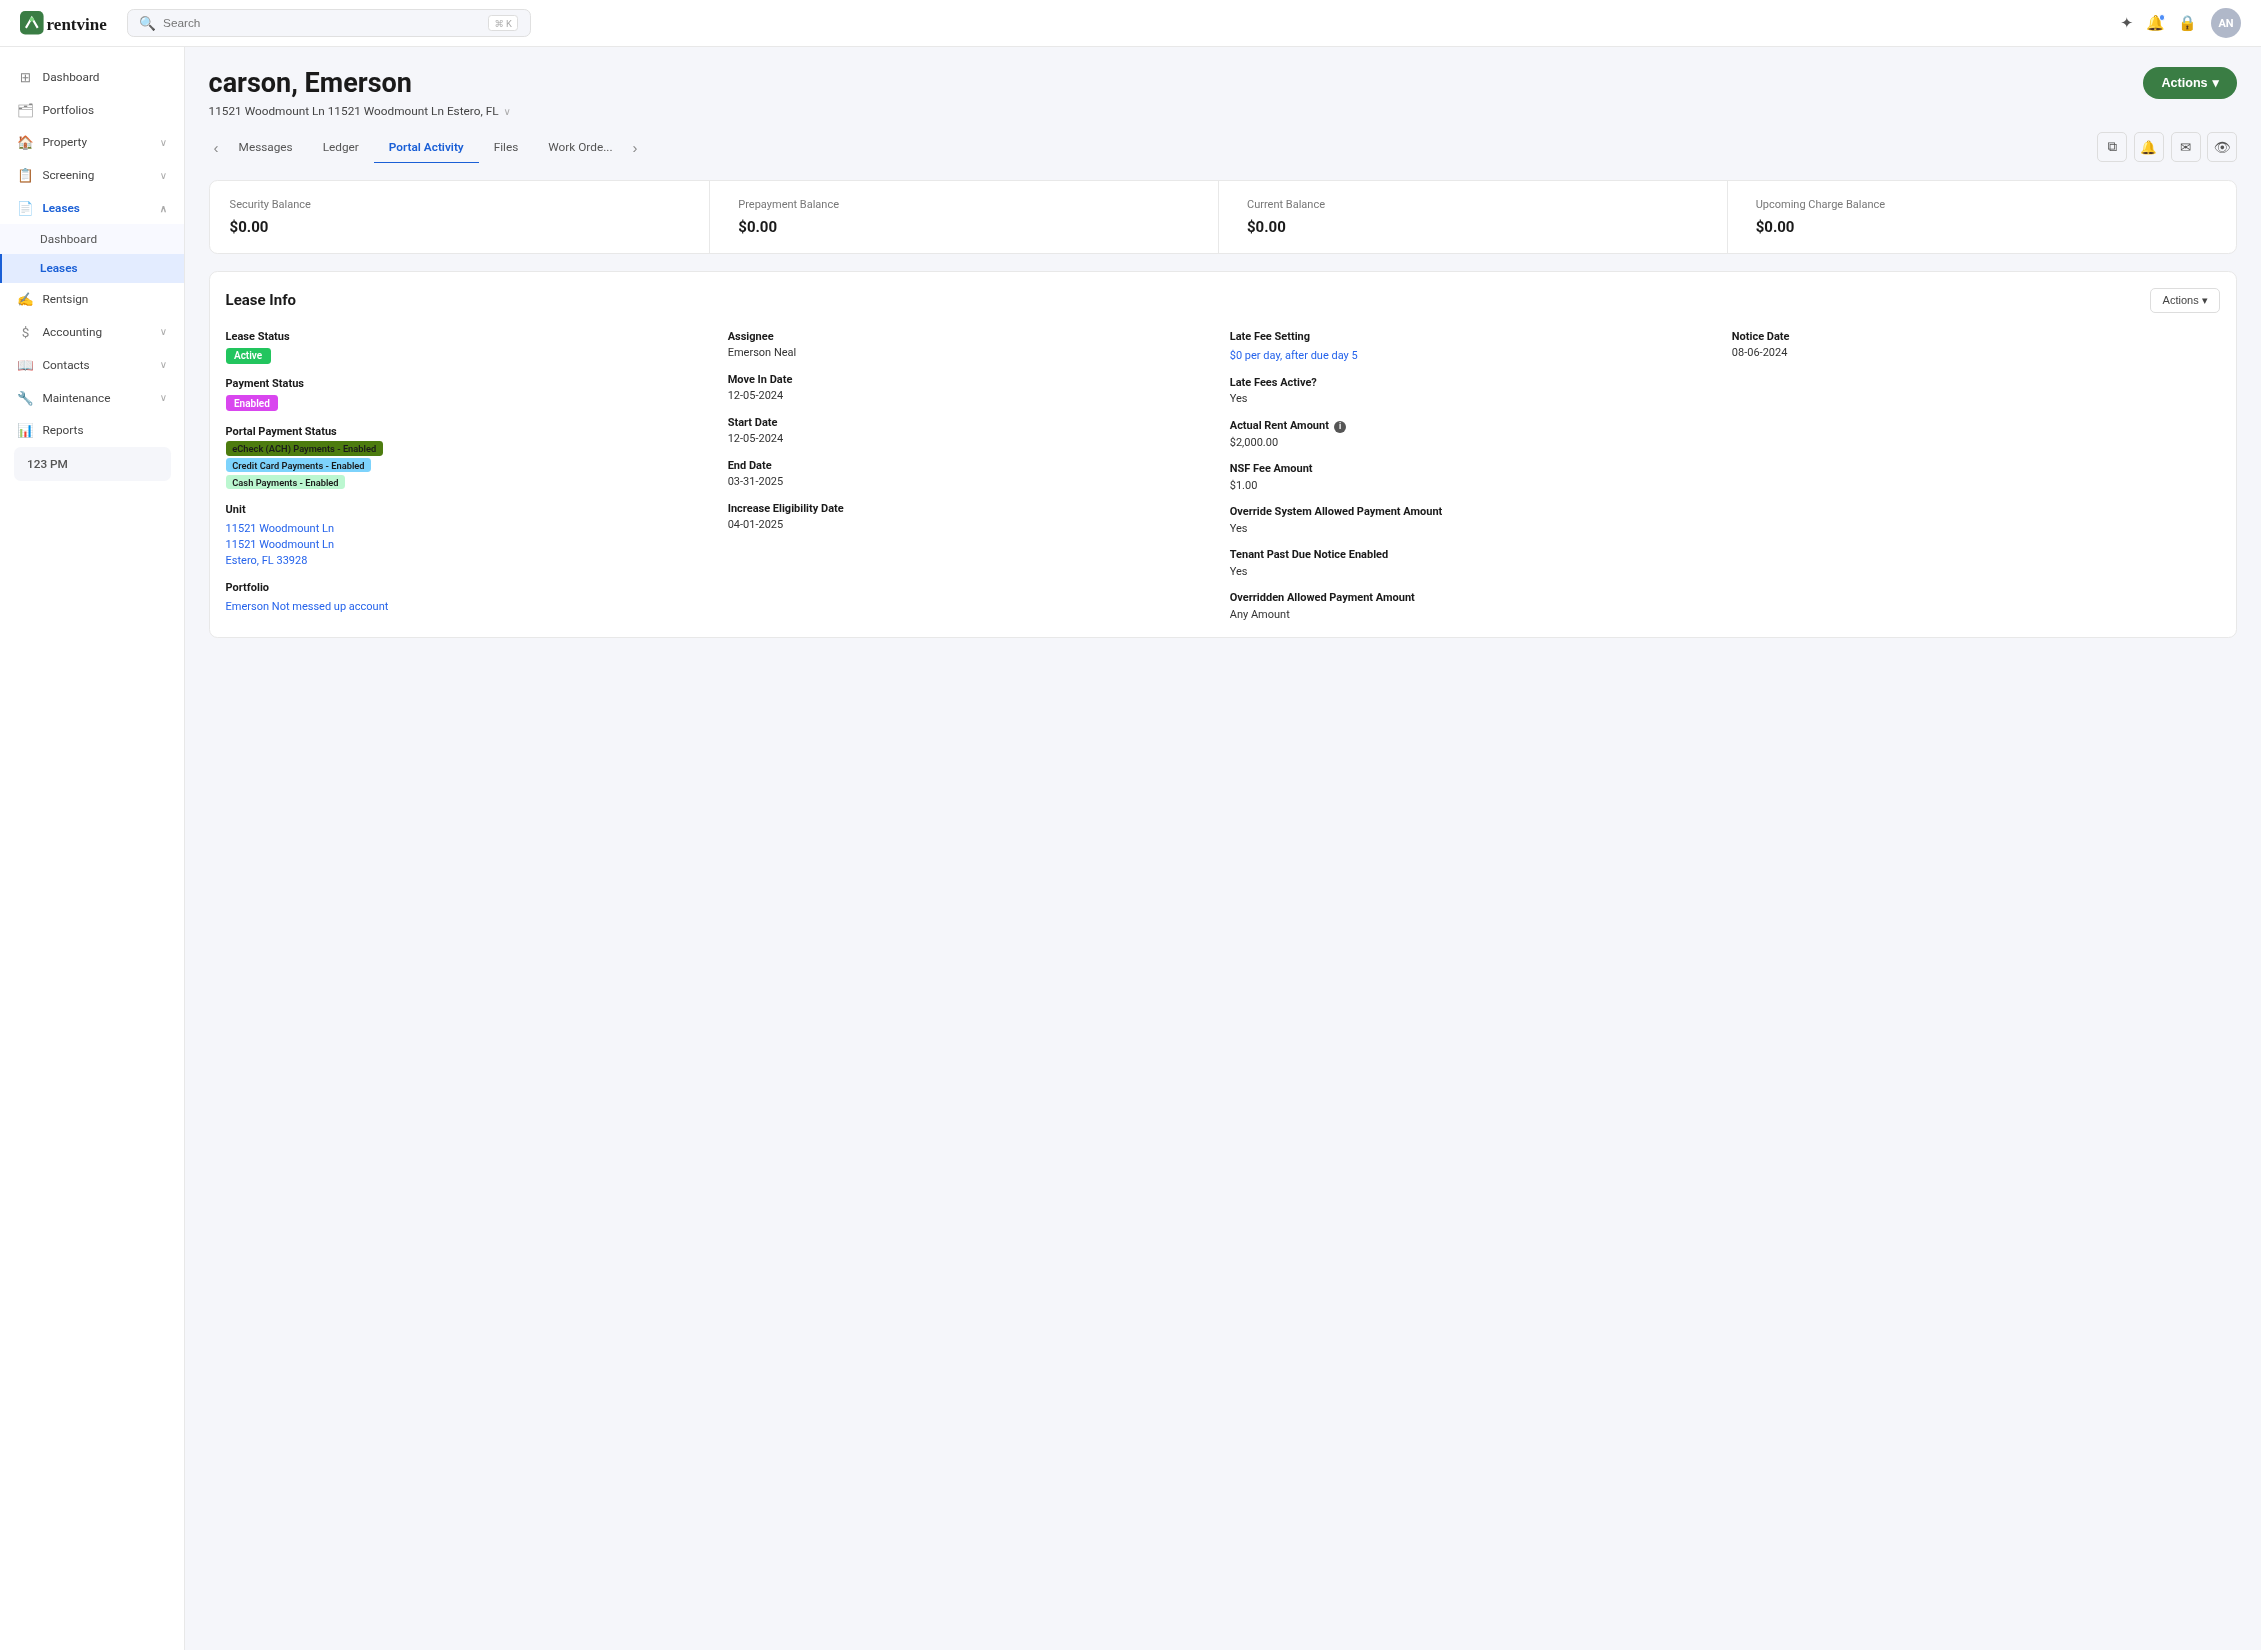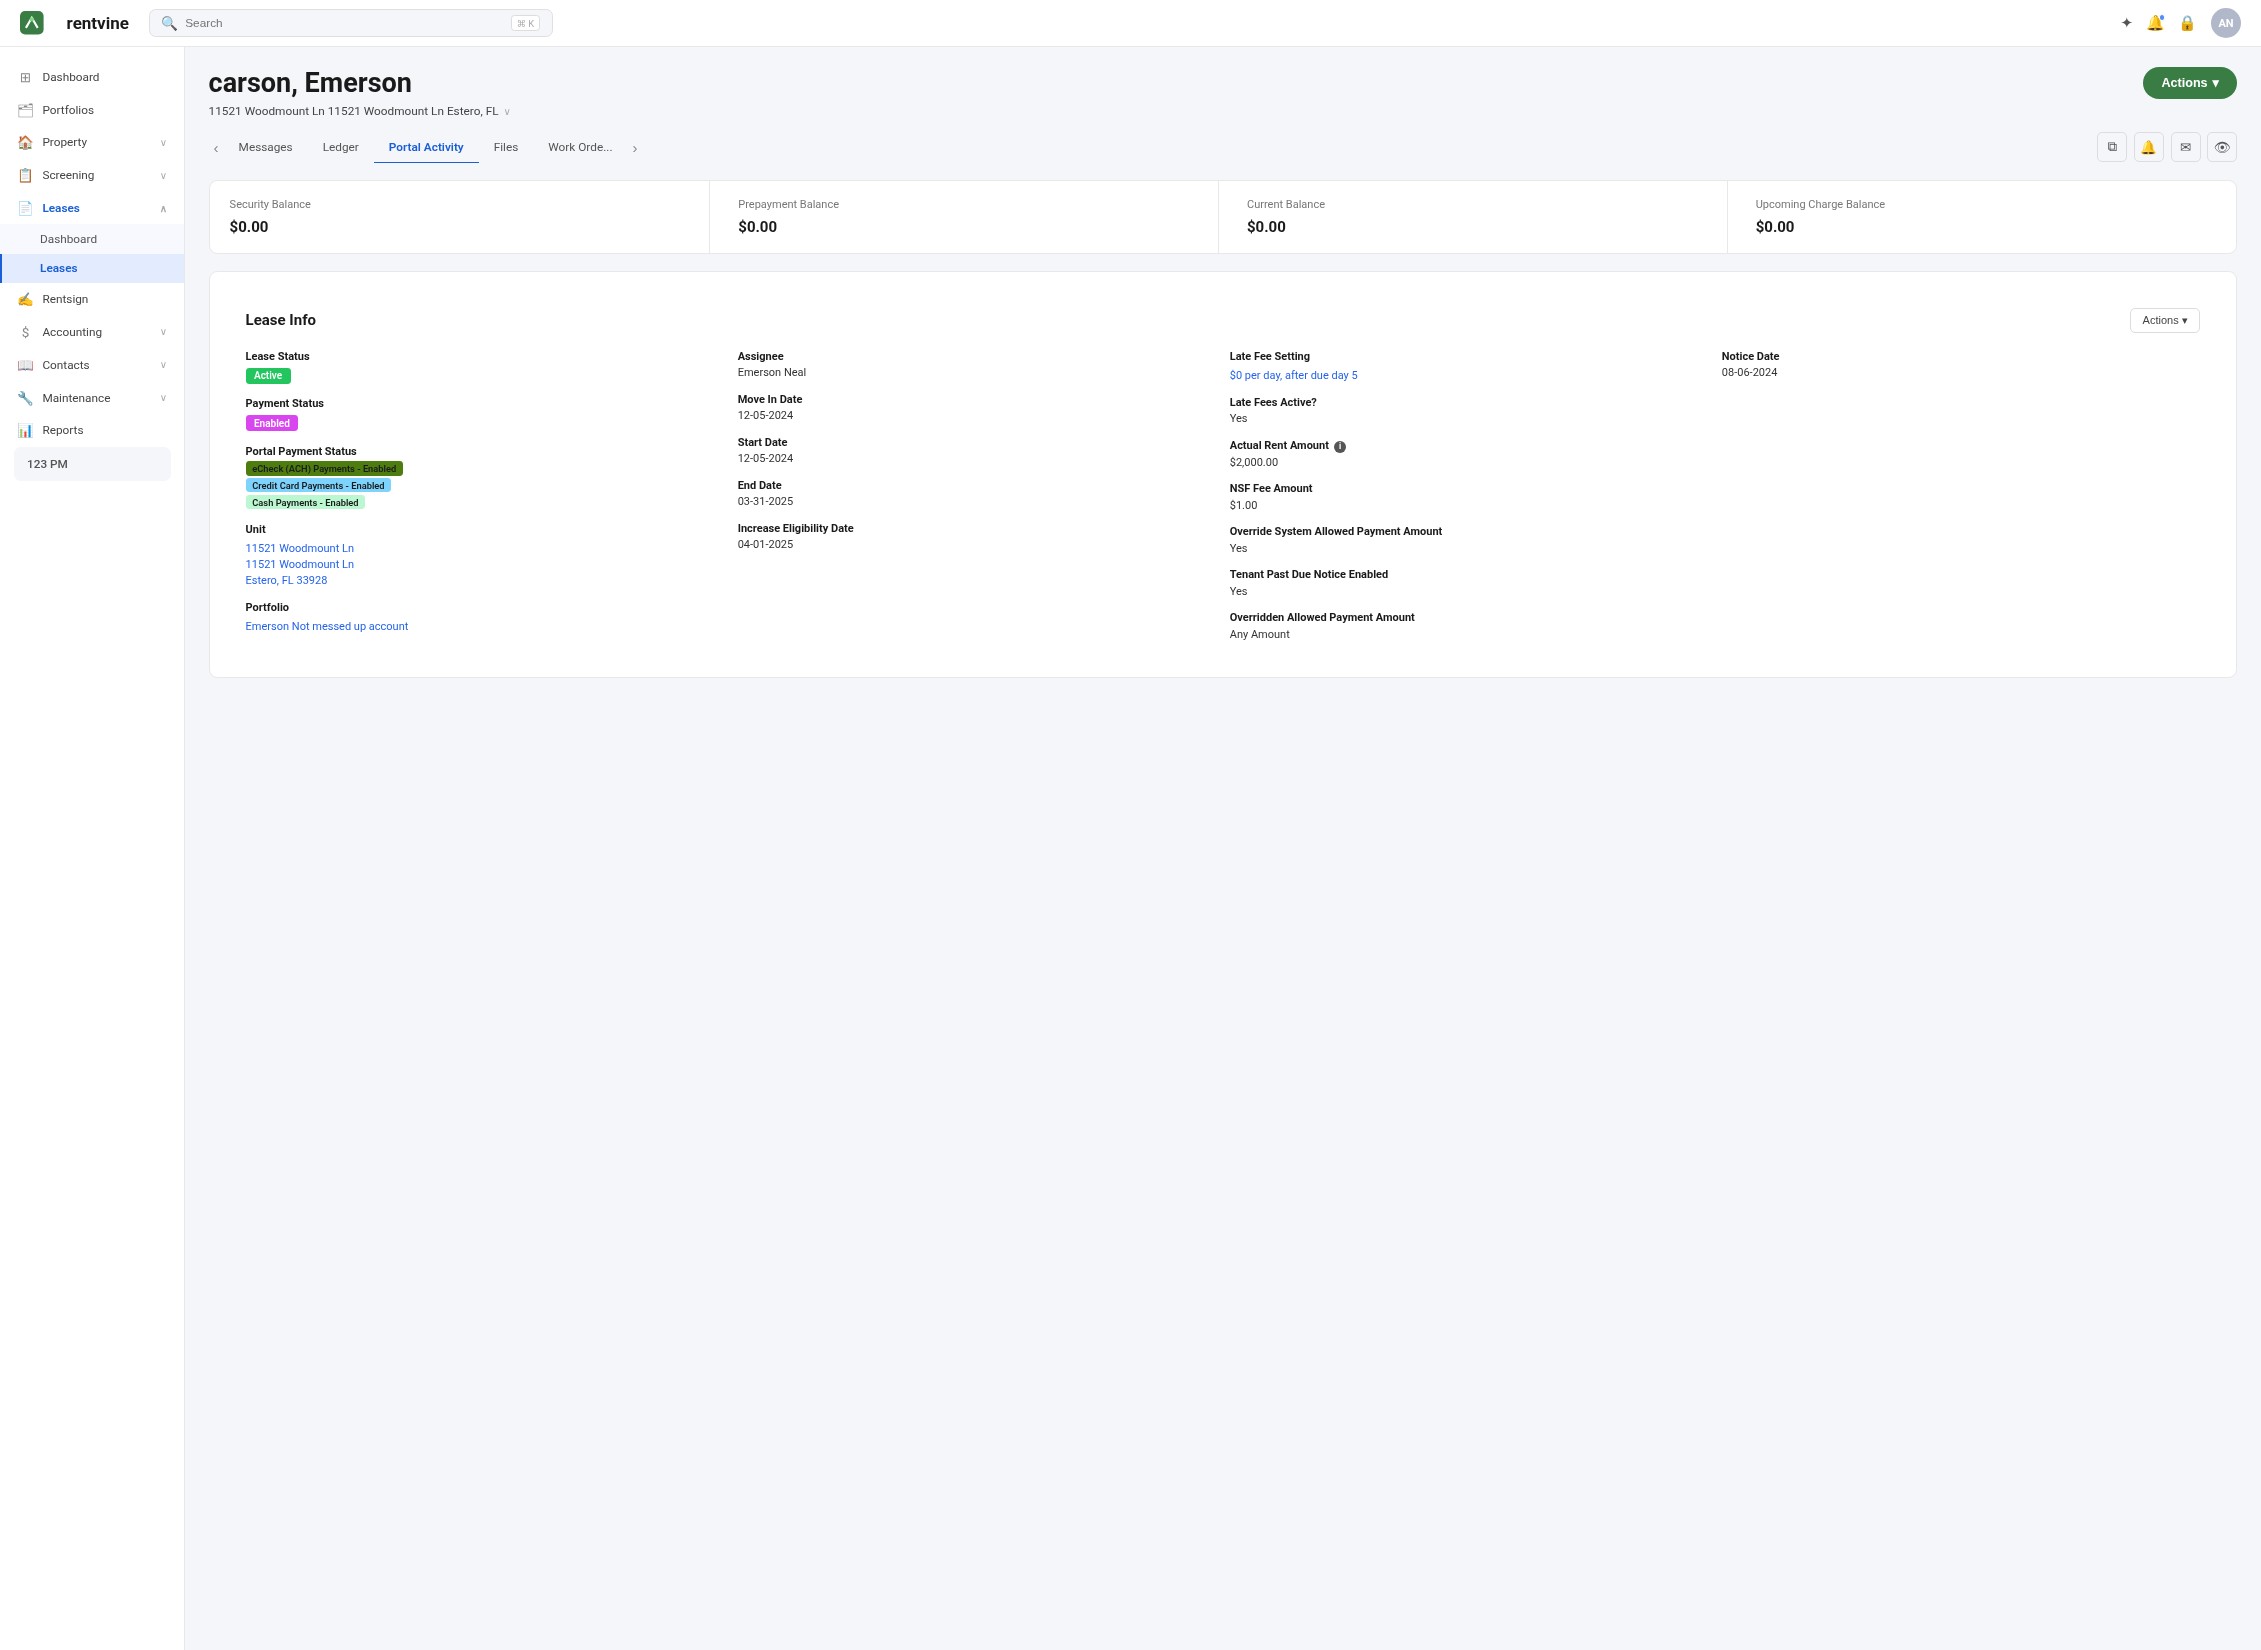--- a/index.html
+++ b/index.html
@@ -3,21 +3,21 @@
   <meta charset="utf-8">
   <style>
     * { box-sizing: border-box; margin: 0; padding: 0; }
     body { font-family: -apple-system, BlinkMacSystemFont, 'Segoe UI', Roboto, sans-serif; background: #f5f6fa; display: flex; flex-direction: column; height: 100vh; overflow: hidden; }
 
     
     .top-nav {
       display: flex; align-items: center; background: #fff; padding: 0 20px; height: 47px;
       border-bottom: 0.8px solid #e8e8e8; flex-shrink: 0; z-index: 10;
     }
-    .logo { display: flex; align-items: center; gap: 23px; font-size: 17px; font-weight: 700; color: #1a1a1a; margin-right: 20px; }
+    .logo { display: flex; align-items: flex-end; gap: 3px; font-size: 17px; font-weight: 700; color: #1a1a1a; margin-right: 20px; font-family: Liberation Serif, serif; }
     .logo-icon { width: 23.6px; height: 23.6px; }
     .search-bar {
       display: flex; align-items: center; background: #f5f6fa; border: 0.8px solid #e0e0e0;
       border-radius: 6.7px; padding: 5px 11.8px; flex: 1; max-width: 404px; gap: 6.7px;
     }
     .search-bar input { background: none; border: none; outline: none; font-size: 11.8px; color: #888; flex: 1; }
     .search-shortcut { font-size: 9.3px; color: #aaa; background: #fff; border: 0.8px solid #ddd; border-radius: 3.4px; padding: 1.7px 5px; }
     .nav-actions { display: flex; align-items: center; gap: 13.5px; margin-left: auto; }
     .nav-icon-btn { background: none; border: none; cursor: pointer; color: #555; font-size: 15px; position: relative; display: flex; align-items: center; }
     .nav-icon-btn .dot { width: 6.7px; height: 6.7px; background: #4f8ef7; border-radius: 50%; position: absolute; top: 0; right: 0; border: 1.3px solid #fff; }
@@ -66,21 +66,21 @@
     .tab-action-btn { width: 30px; height: 30px; background: none; border: 0.8px solid #ddd; border-radius: 5px; display: flex; align-items: center; justify-content: center; cursor: pointer; font-size: 13.5px; color: #555; }
 
     
     .balance-cards { display: grid; grid-template-columns: repeat(4, 1fr); gap: 8px; background: #fff; border: 0.8px solid #e8e8e8; border-radius: 8.4px; margin-bottom: 17px; }
     .balance-card { padding: 17px 20px; border-right: 0.8px solid #e8e8e8; }
     .balance-card:last-child { border-right: none; }
     .balance-label { font-size: 11px; color: #777; margin-bottom: 6.7px; }
     .balance-value { font-size: 15px; font-weight: 700; color: #1a1a1a; }
 
     
-    .lease-info-card { background: #fff; border: 0.8px solid #e8e8e8; border-radius: 8.4px; padding: 36px; }
+    .lease-info-card { background: #fff; border: 0.8px solid #e8e8e8; border-radius: 8.4px; padding: 16px; }
     .lease-info-header { display: flex; align-items: center; justify-content: space-between; margin-bottom: 17px; }
     .lease-info-title { font-size: 15px; font-weight: 700; color: #1a1a1a; }
     .lease-actions-btn { background: none; border: 0.8px solid #ddd; border-radius: 5px; padding: 5px 11.8px; font-size: 11px; color: #444; cursor: pointer; display: flex; align-items: center; gap: 3.4px; }
 
     .lease-grid { display: grid; grid-template-columns: repeat(4, 1fr); gap: 20px 13.5px; }
     .lease-field-label { font-size: 11px; font-weight: 700; color: #1a1a1a; margin-bottom: 3.4px; }
     .lease-field-value { font-size: 11px; color: #333; }
     .lease-field-value.link { color: #2563eb; cursor: pointer; text-decoration: none; }
 
     .badge { display: inline-block; padding: 2.5px 8.4px; border-radius: 3.4px; font-size: 10px; font-weight: 600; }

